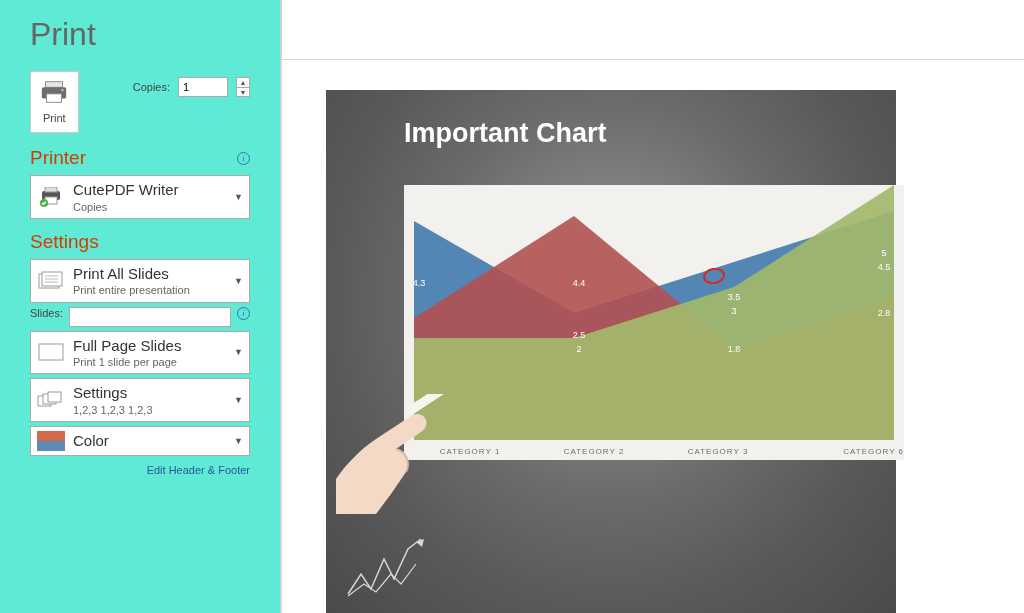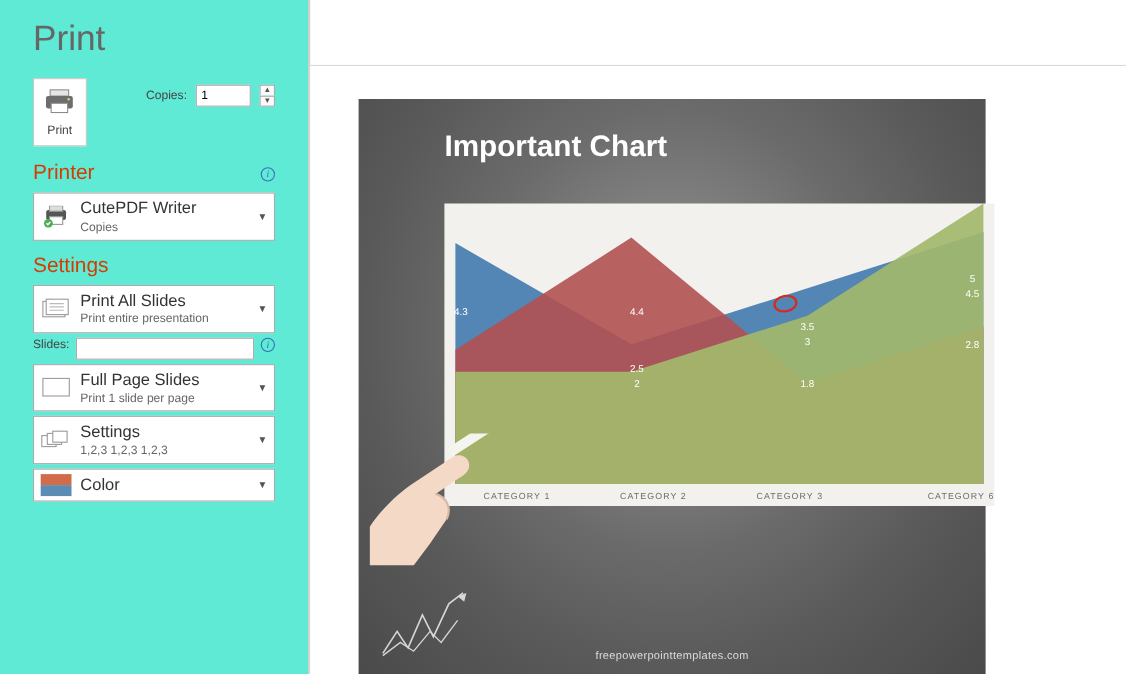--- a/index.html
+++ b/index.html
@@ -165,20 +165,21 @@
             <div style="background:#d16b4a"></div>
             <div style="background:#5c8cb4"></div>
           </span>
       </span>
       <div class="dd-text">
         <div class="dd-title">Color</div>
       </div>
       <span class="dd-arrow">▼</span>
     </div>
 
+    <a class="link" style="margin-top:8px">Edit Header &amp; Footer</a>
   </div>
 
   <div class="preview-area">
    <div class="preview-area-inner">
     <div class="slide">
       <div class="slide-title">Important Chart</div>
 
       <div class="chart-box">
         <svg class="plot" viewBox="0 0 500 255" preserveAspectRatio="none">
 
@@ -213,17 +214,16 @@
         <rect x="70" y="14" width="42" height="9" rx="3" fill="#f5f5f0" transform="rotate(-33 70 14)"></rect>
         <path d="M60 55 C70 58 75 68 70 78" fill="none" stroke="#d8b8a4" stroke-width="2"></path>
       </svg>
 
       <svg class="sketch" viewBox="0 0 80 70">
         <polyline points="2,60 15,40 25,55 38,25 48,45 62,15 75,5" fill="none" stroke="#eee" stroke-width="1.5"></polyline>
         <polyline points="2,62 18,50 30,58 45,40 55,50 70,30" fill="none" stroke="#eee" stroke-width="1.2"></polyline>
         <path d="M70 8 l8 -3 l-2 8 z" fill="#eee"></path>
       </svg>
 
-      <div class="url">freepowerpointtemplates.com</div>
     </div>
    </div>
   </div>
 </div>
 
 </body></html>

